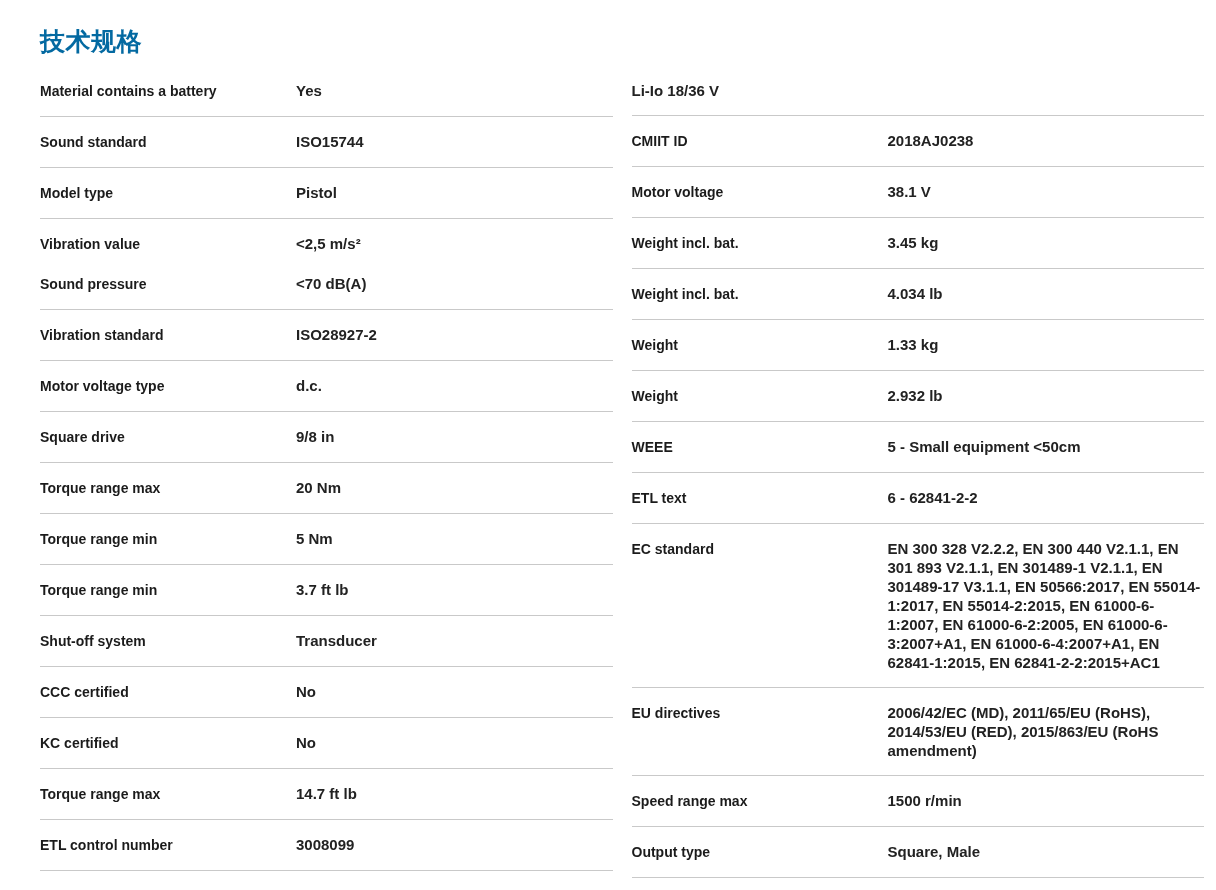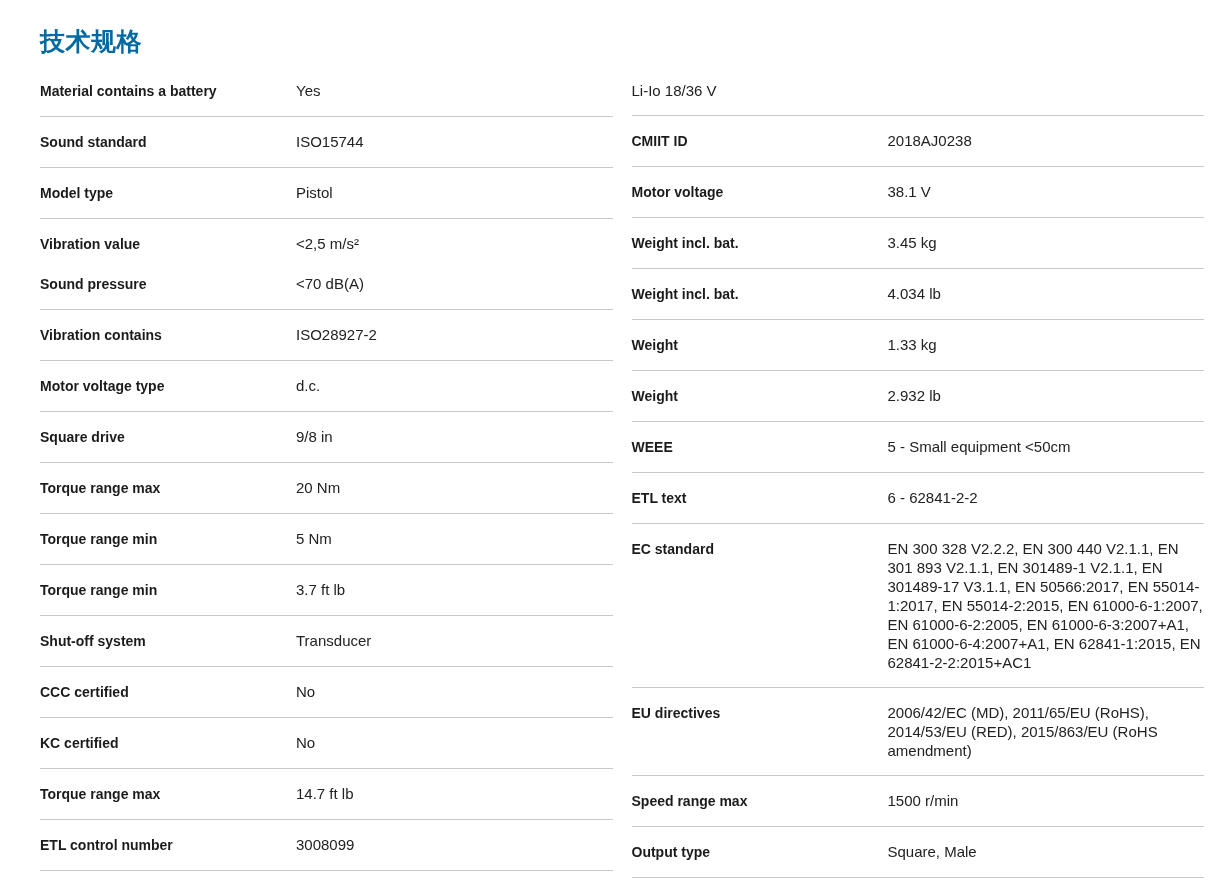--- a/index.html
+++ b/index.html
@@ -46,21 +46,21 @@
     font-size: 14px;
     line-height: 20px;
     font-weight: 600;
     color: #1b1b1b;
   }
   .spec-value {
     flex: 1 1 auto;
     min-width: 0;
     font-size: 15px;
     line-height: 19px;
-    font-weight: 400;
+    font-weight: 700;
     color: #222222;
   }
 </style>
 </head>
 <body>
 
 <h1 class="page-title">技术规格</h1>
 
 <div class="spec-columns">
   <div class="spec-column" id="left-column">
@@ -87,21 +87,21 @@
           <div class="spec-label">Vibration value</div>
           <div class="spec-value">&lt;2,5 m/s²</div>
         </div>
         <div class="spec-pair">
           <div class="spec-label">Sound pressure</div>
           <div class="spec-value">&lt;70 dB(A)</div>
         </div>
       </div>
       <div class="spec-row">
         <div class="spec-pair">
-          <div class="spec-label">Vibration contains</div>
+          <div class="spec-label">Vibration standard</div>
           <div class="spec-value">ISO28927-2</div>
         </div>
       </div>
       <div class="spec-row">
         <div class="spec-pair">
           <div class="spec-label">Motor voltage type</div>
           <div class="spec-value">d.c.</div>
         </div>
       </div>
       <div class="spec-row">

